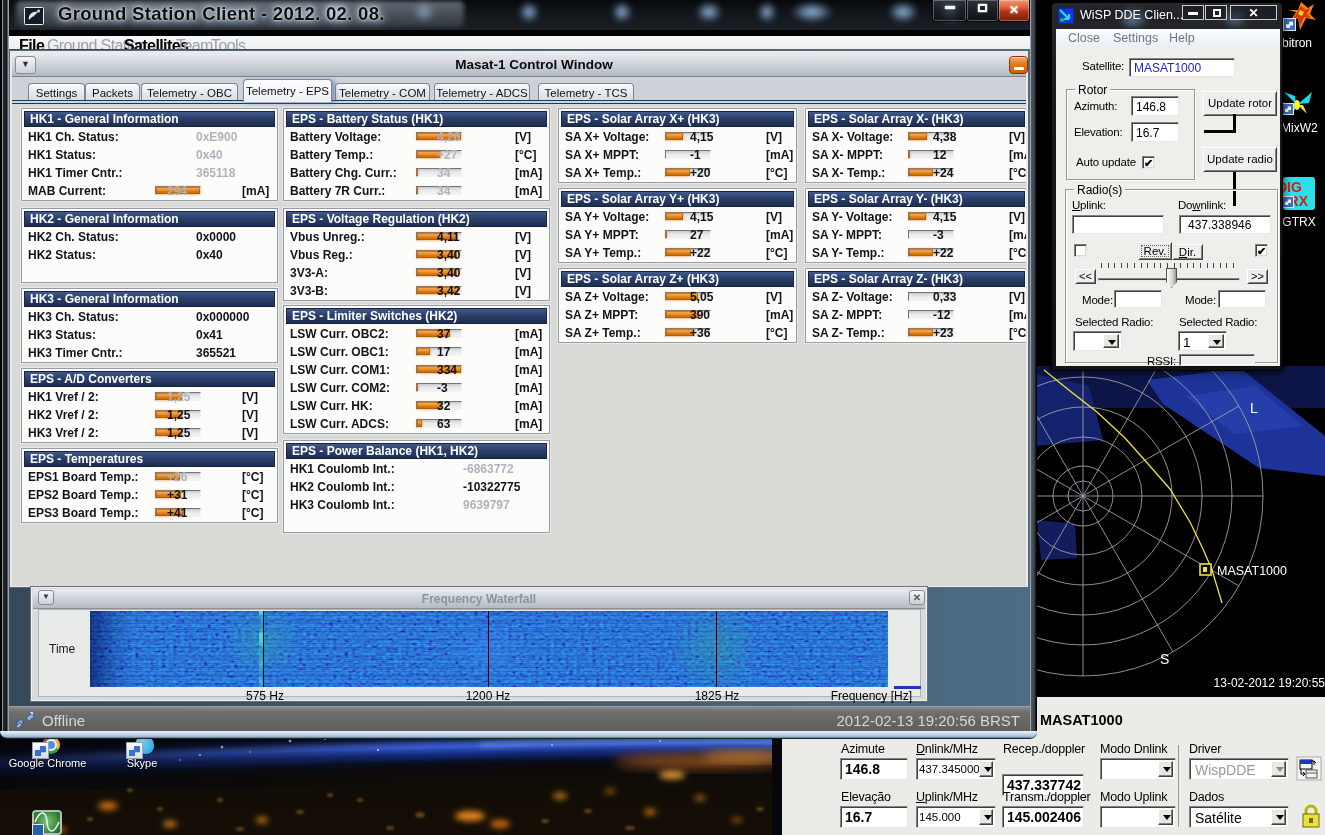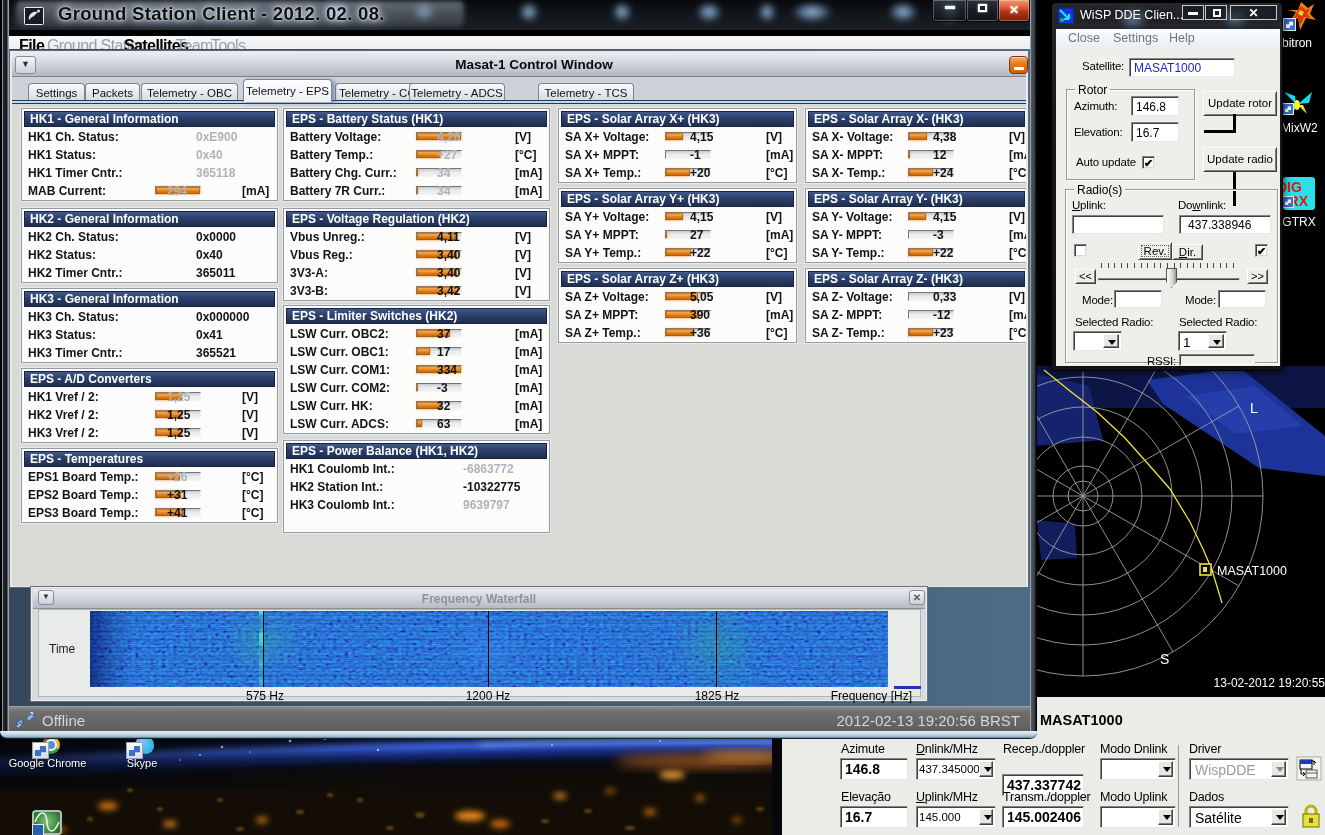--- a/index.html
+++ b/index.html
@@ -406,21 +406,21 @@
   <div class="a" style="left:997px;top:3px;width:19px;height:18px;border-radius:4px;background:linear-gradient(#f5ad62,#e2791f 45%,#cd5f08);border:1px solid #8a3008;box-shadow:inset 0 1px 0 rgba(255,255,255,.5)">
             <span style="position:absolute;left:4px;top:10px;width:10px;height:3px;background:#fff;border-radius:1px"></span>
           </div>
  </div>
  <div id="mtabs">
           <div class="tab" style="left:16px;width:57px">Settings</div>
           <div class="tab" style="left:73px;width:55px">Packets</div>
           <div class="tab" style="left:129px;width:97px">Telemetry - OBC</div>
           <div class="tab tabsel" style="left:231px;width:89px">Telemetry - EPS</div>
           <div class="tab" style="left:323px;width:95px">Telemetry - COM</div>
-          <div class="tab" style="left:397px;width:96px">Telemetry - ADCS</div>
+          <div class="tab" style="left:422px;width:96px">Telemetry - ADCS</div>
           <div class="tab" style="left:526px;width:96px">Telemetry - TCS</div>
         </div>
  <div id="msep"></div>
  <div id="mbody">
           <div class="panel c1" style="left:9px;top:4px;width:257px;height:93px">
             <div class="ph">HK1 - General Information</div>
             <div class="r">
               <span class="l">HK1 Ch. Status:</span>
               <span class="v vn g">0xE900</span>
             </div>
@@ -444,24 +444,20 @@
           <div class="panel c1" style="left:9px;top:104px;width:257px;height:75px">
             <div class="ph">HK2 - General Information</div>
             <div class="r">
               <span class="l">HK2 Ch. Status:</span>
               <span class="v vn">0x0000</span>
             </div>
             <div class="r">
               <span class="l">HK2 Status:</span>
               <span class="v vn">0x40</span>
             </div>
-            <div class="r">
-              <span class="l">HK2 Timer Cntr.:</span>
-              <span class="v vn">365011</span>
-            </div>
           </div>
           <div class="panel c1" style="left:9px;top:184px;width:257px;height:75px">
             <div class="ph">HK3 - General Information</div>
             <div class="r">
               <span class="l">HK3 Ch. Status:</span>
               <span class="v vn">0x000000</span>
             </div>
             <div class="r">
               <span class="l">HK3 Status:</span>
               <span class="v vn">0x41</span>
@@ -646,21 +642,21 @@
               <span class="u">[mA]</span>
             </div>
           </div>
           <div class="panel c2" style="left:271px;top:336px;width:267px;height:93px">
             <div class="ph">EPS - Power Balance (HK1, HK2)</div>
             <div class="r">
               <span class="l">HK1 Coulomb Int.:</span>
               <span class="v vn g">-6863772</span>
             </div>
             <div class="r">
-              <span class="l">HK2 Station Int.:</span>
+              <span class="l">HK2 Coulomb Int.:</span>
               <span class="v vn">-10322775</span>
             </div>
             <div class="r">
               <span class="l">HK3 Coulomb Int.:</span>
               <span class="v vn g">9639797</span>
             </div>
           </div>
           <div class="panel c3" style="left:546px;top:4px;width:239px;height:75px">
             <div class="ph">EPS - Solar Array X+ (HK3)</div>
             <div class="r">

